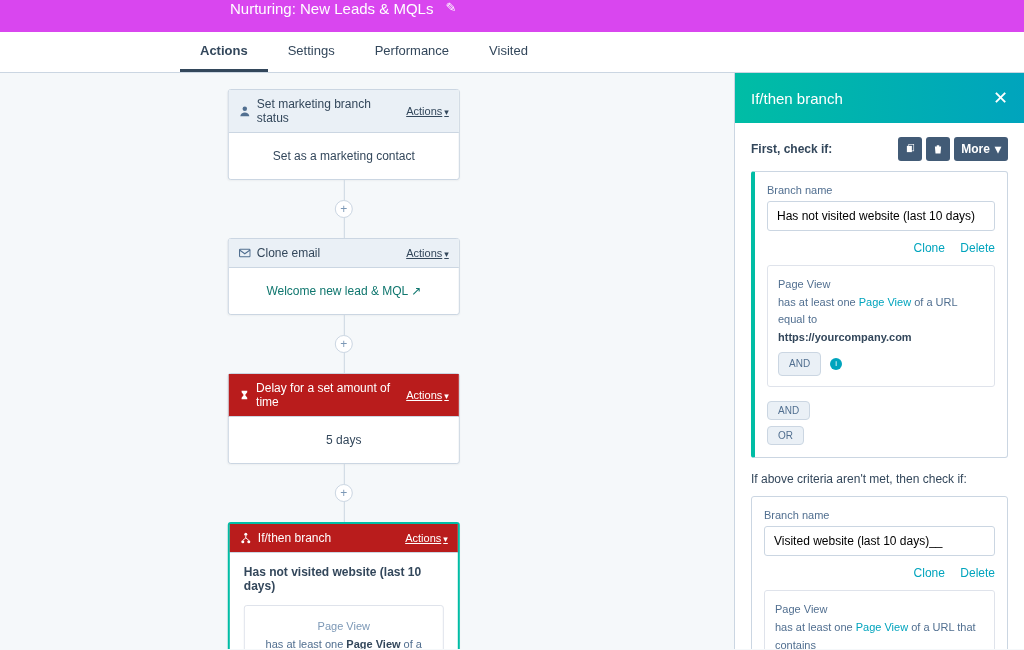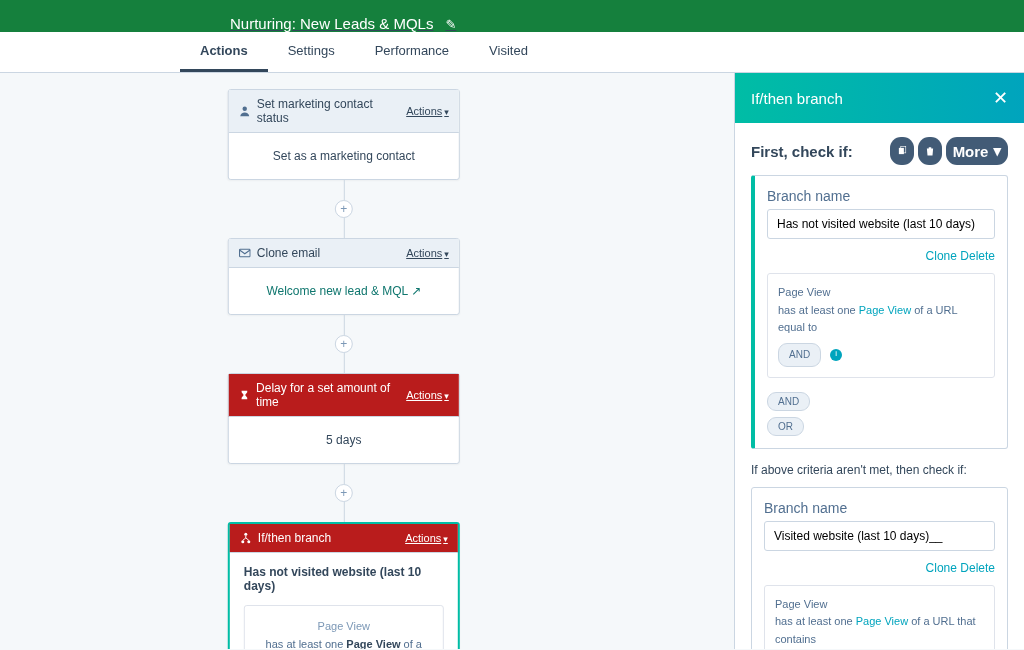--- a/index.html
+++ b/index.html
@@ -1,18 +1,18 @@
 <!DOCTYPE html>
 <html><head>
 <meta charset="utf-8">
 <style>
 * { box-sizing: border-box; margin: 0; padding: 0; }
 body { font-family: -apple-system, BlinkMacSystemFont, "Segoe UI", Helvetica, Arial, sans-serif; background: #f5f8fa; color: #33475b; font-size: 13px; overflow: hidden; }
 
-.top-bar { background: #15803d; height: 32px; display: flex; align-items: flex-end; padding: 0 20px 0 230px; text-decoration: underline; }
+.top-bar { background: #d946ef; height: 32px; display: flex; align-items: flex-start; padding: 0 20px 0 230px; }
 .top-title { color: #fff; font-size: 15px; font-weight: 500; }
 .pencil-icon { color: #fff; margin-left: 12px; font-size: 13px; }
 
 .tab-bar { background: #fff; border-bottom: 1px solid #cbd6e2; display: flex; padding-left: 180px; }
 .tab { padding: 11px 20px; font-size: 13px; color: #33475b; cursor: pointer; border-bottom: 3px solid transparent; }
 .tab.active { font-weight: 600; border-bottom-color: #33475b; }
 
 .main-wrap { display: flex; height: calc(650px - 32px - 42px); }
 .canvas { flex: 1; position: relative; overflow: hidden; }
 .flow { position: absolute; left: 50%; transform: translateX(-60%); top: 16px; width: 232px; }
@@ -40,36 +40,36 @@
 .inner-box strong { color: #33475b; font-weight: 600; }
 
 
 .panel { width: 290px; background: #fff; border-left: 1px solid #cbd6e2; display: flex; flex-direction: column; }
 .panel-head { background: linear-gradient(90deg, #00bda5, #00a4bd); color: #fff; padding: 14px 16px; display: flex; justify-content: space-between; align-items: center; }
 .panel-head h2 { font-size: 15px; font-weight: 500; }
 .close-x { font-size: 18px; cursor: pointer; }
 
 .panel-body { padding: 14px 16px; overflow-y: auto; flex: 1; }
 .check-row { display: flex; justify-content: space-between; align-items: center; margin-bottom: 10px; }
-.check-row span { font-size: 15px; font-weight: 600; }
+.check-row span { font-size: 12px; font-weight: 600; }
 .btn-group { display: flex; gap: 4px; }
-.mini-btn { background: #425b76; color: #fff; border: none; border-radius: 11px; padding: 5px 7px; font-size: 11px; cursor: pointer; display: flex; align-items: center; gap: 3px; }
+.mini-btn { background: #425b76; color: #fff; border: none; border-radius: 3px; padding: 5px 7px; font-size: 11px; cursor: pointer; display: flex; align-items: center; gap: 3px; }
 .mini-btn svg { width: 10px; height: 10px; }
 
 .branch-block { border: 1px solid #cbd6e2; border-radius: 3px; padding: 12px; margin-bottom: 14px; position: relative; }
 .branch-block.active { border-left: 4px solid #00bda5; }
-.bb-label { font-size: 14px; color: #516f90; margin-bottom: 5px; }
+.bb-label { font-size: 11px; color: #516f90; margin-bottom: 5px; }
 .bb-input { width: 100%; border: 1px solid #cbd6e2; border-radius: 3px; padding: 7px 9px; font-size: 12px; margin-bottom: 10px; }
 .bb-links { text-align: right; font-size: 12px; margin-bottom: 10px; }
-.bb-links a { color: #00a4bd; margin-left: 0; cursor: pointer; }
+.bb-links a { color: #00a4bd; margin-left: 12px; cursor: pointer; }
 
 .criteria-box { border: 1px solid #dfe3eb; border-radius: 3px; padding: 10px; font-size: 11px; color: #516f90; line-height: 1.6; margin-bottom: 8px; }
 .criteria-box .k { color: #00a4bd; font-weight: 500; }
 .criteria-box strong { color: #33475b; }
-.logic-btn { display: inline-block; background: #eaf0f6; border: 1px solid #cbd6e2; border-radius: 9px; padding: 3px 10px; font-size: 10px; font-weight: 500; color: #516f90; margin-top: 6px; margin-right: 6px; cursor: pointer; }
+.logic-btn { display: inline-block; background: #eaf0f6; border: 1px solid #cbd6e2; border-radius: 4px; padding: 3px 10px; font-size: 10px; font-weight: 500; color: #516f90; margin-top: 6px; margin-right: 6px; cursor: pointer; }
 .info-dot { display: inline-flex; width: 12px; height: 12px; border-radius: 50%; background: #00a4bd; color: #fff; font-size: 8px; align-items: center; justify-content: center; vertical-align: middle; }
 
 .between-text { font-size: 12px; font-weight: 400; margin: 6px 0 10px; }
 
 .caret { font-size: 9px; margin-left: 2px; }
 </style>
 </head>
 <body>
 
 <div class="top-bar">
@@ -88,21 +88,21 @@
   <div class="canvas">
     <div class="flow">
 
       <div class="card">
         <div class="card-head purple">
           <div class="card-head-left">
             <svg viewBox="0 0 16 16" fill="#516f90">
                 <circle cx="8" cy="5" r="3"></circle>
                 <path d="M2 15c0-3 3-5 6-5s6 2 6 5"></path>
               </svg>
-            <span>Set marketing contact status</span>
+            <span>Set marketing branch status</span>
           </div>
           <span class="card-actions"><span>Actions</span><span class="caret">▾</span></span>
         </div>
         <div class="card-body">Set as a marketing contact</div>
       </div>
       <div class="conn"></div>
       <div class="plus-btn">+</div>
       <div class="conn"></div>
 
       <div class="card">
@@ -194,20 +194,21 @@
       <div class="branch-block active">
         <div class="bb-label">Branch name</div>
         <input class="bb-input" value="Has not visited website (last 10 days)" style="">
         <div class="bb-links">
           <a>Clone</a>
           <a>Delete</a>
         </div>
         <div class="criteria-box">
           <div>Page View</div>
           <div><span>has at least one </span><span class="k">Page View</span><span> of a URL equal to</span></div>
+          <div><strong>https://yourcompany.com</strong></div>
           <span class="logic-btn">AND</span>
           <span class="info-dot">i</span>
         </div>
         <span class="logic-btn">AND</span><br>
         <span class="logic-btn">OR</span>
       </div>
 
       <div class="between-text">If above criteria aren't met, then check if:</div>
 
       <div class="branch-block">

